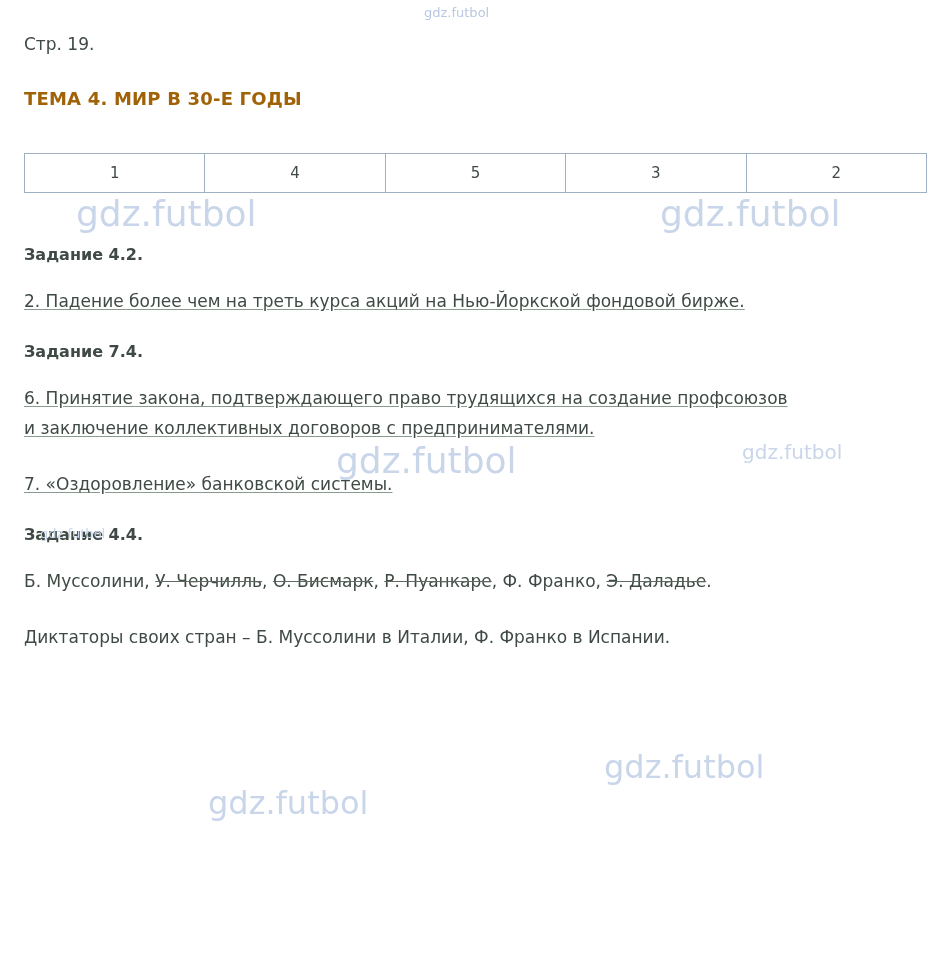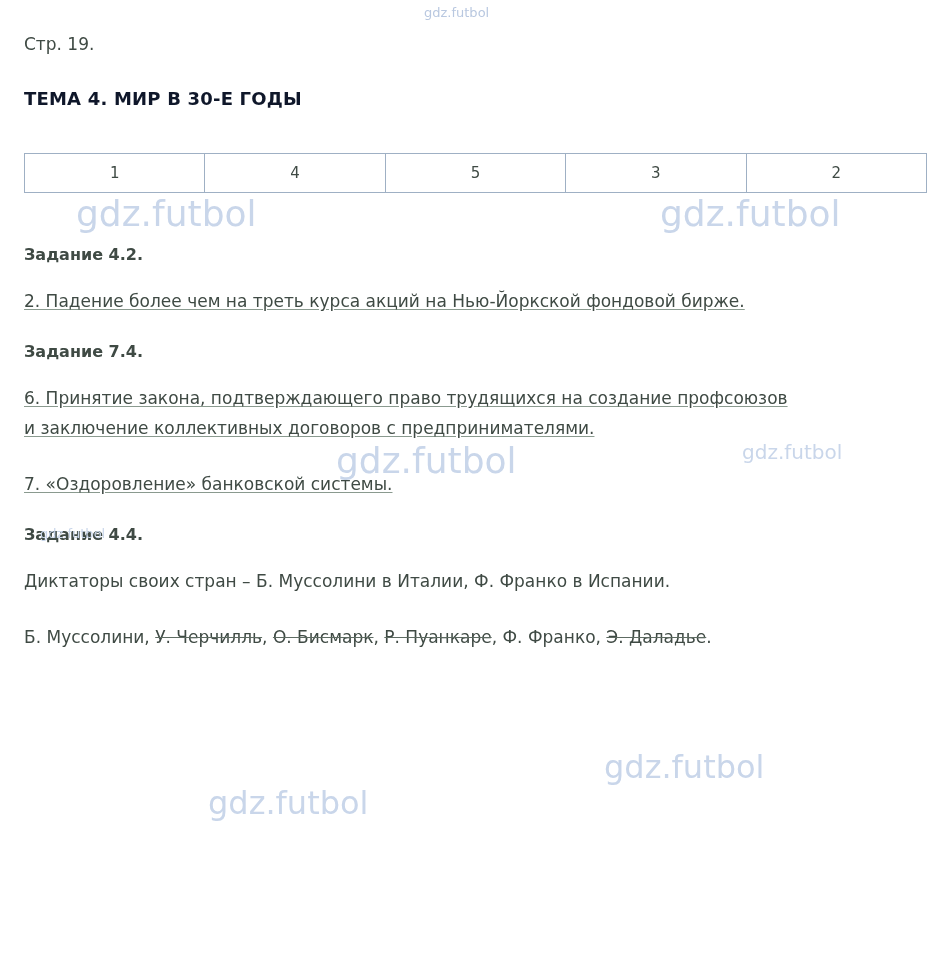--- a/index.html
+++ b/index.html
@@ -50,21 +50,21 @@
   .page-no {
     font-size: 17px;
     font-weight: normal;
     color: #3f4a44;
     margin: 0 0 34px 0;
   }
 
   .theme-title {
     font-size: 18px;
     font-weight: bold;
-    color: #0f172a;
+    color: #a16207;
     margin: 0 0 44px 0;
     letter-spacing: 0.2px;
   }
 
   .task-title {
     font-size: 16px;
     font-weight: bold;
     color: #3f4a44;
     margin: 0 0 22px 0;
   }
@@ -149,20 +149,20 @@
       <span class="u">6. Принятие закона, подтверждающего право трудящихся на создание профсоюзов и заключение коллективных договоров с предпринимателями.</span>
     </p>
 
 
     <p class="line">
       <span class="u">7. «Оздоровление» банковской системы.</span>
     </p>
 
     <div class="task-title">Задание 4.4.</div>
 
-    <p class="line">Диктаторы своих стран – Б. Муссолини в Италии, Ф. Франко в Испании.</p>
-
     <p class="line tight">
       <span>Б. Муссолини, </span><span class="s">У. Черчилль</span><span>, </span><span class="s">О. Бисмарк</span><span>, </span><span class="s">Р. Пуанкаре</span><span>, Ф. Франко, </span><span class="s">Э. Даладье</span><span>.</span>
     </p>
+
+    <p class="line">Диктаторы своих стран – Б. Муссолини в Италии, Ф. Франко в Испании.</p>
 
   </div>
 </div>
 
 </body></html>

